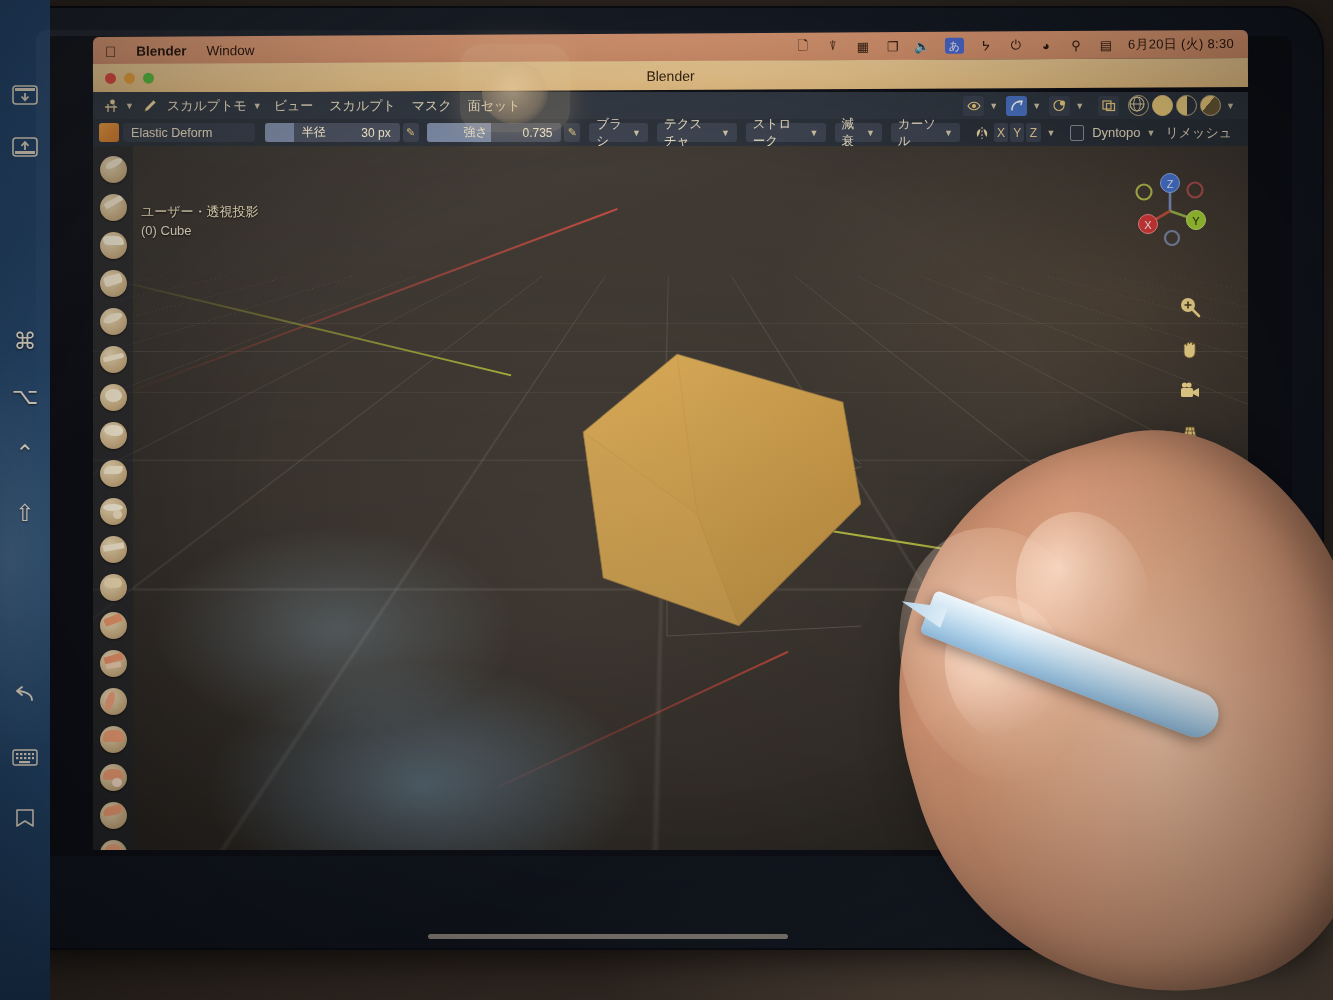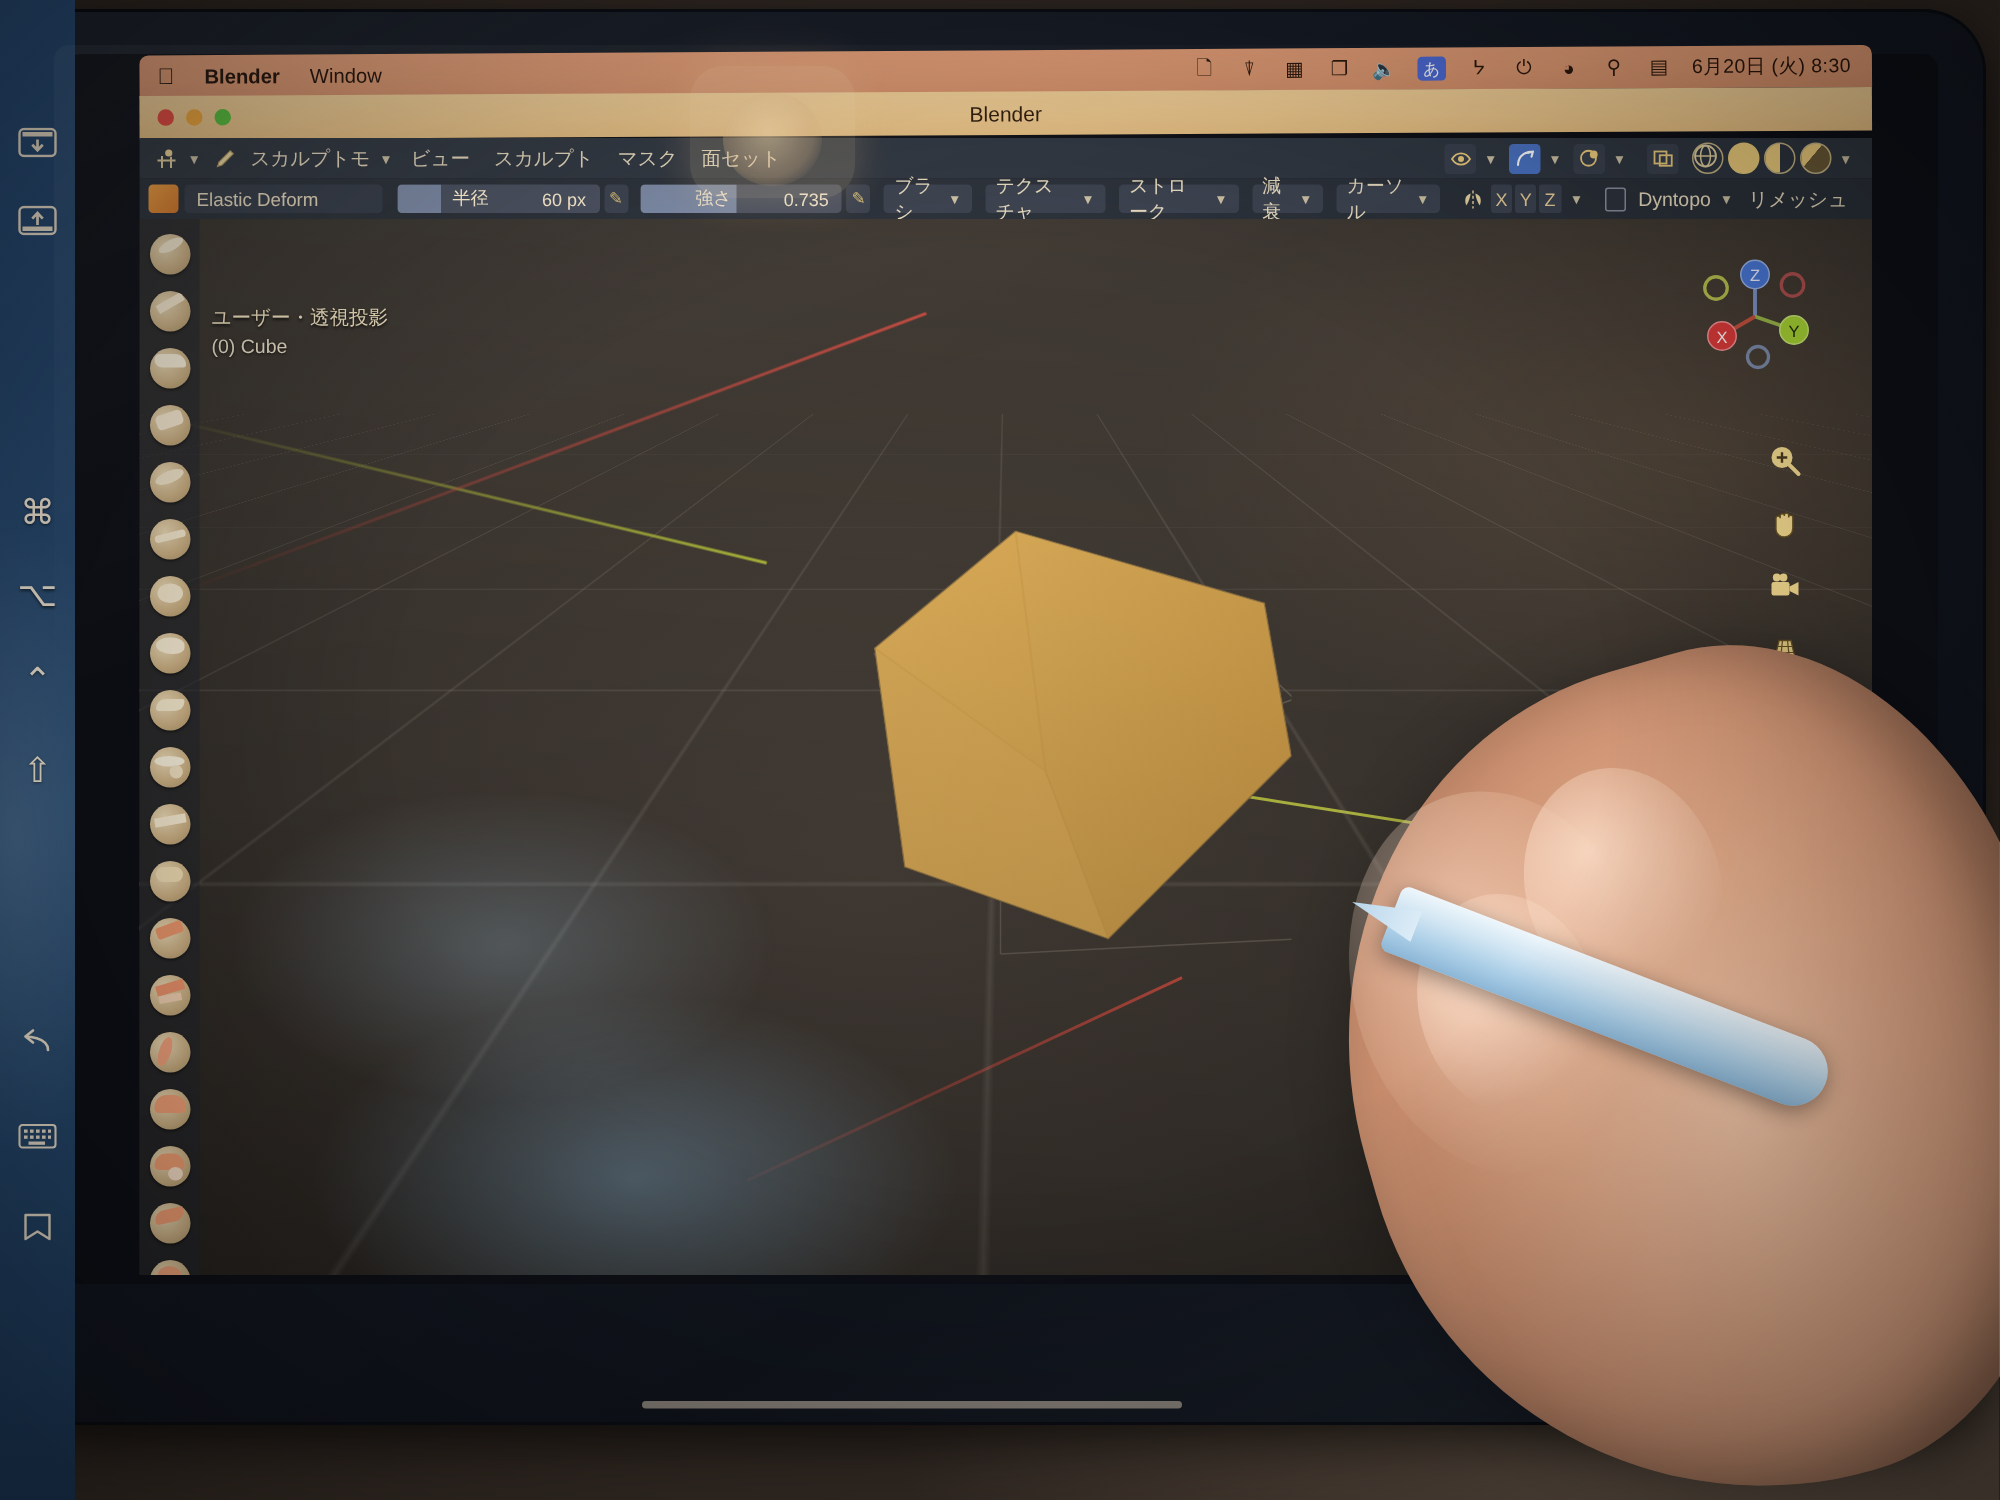--- a/index.html
+++ b/index.html
@@ -360,21 +360,21 @@
       </span>
     </div>
 
     <div class="bl-header2">
       <span class="brush-swatch"></span>
       <span class="field brush-name">Elastic Deform</span>
 
       <span class="field slider">
         <span class="fill" style="width:22%;"></span>
         <span class="lbl jp">半径</span>
-        <span class="val">60 px</span>
+        <span class="val">30 px</span>
       </span>
       <span class="pen-ico">✎</span>
 
       <span class="field slider" style="margin-left:8px;">
         <span class="fill" style="width:48%;"></span>
         <span class="lbl jp">強さ</span>
         <span class="val">0.735</span>
       </span>
       <span class="pen-ico">✎</span>
 

